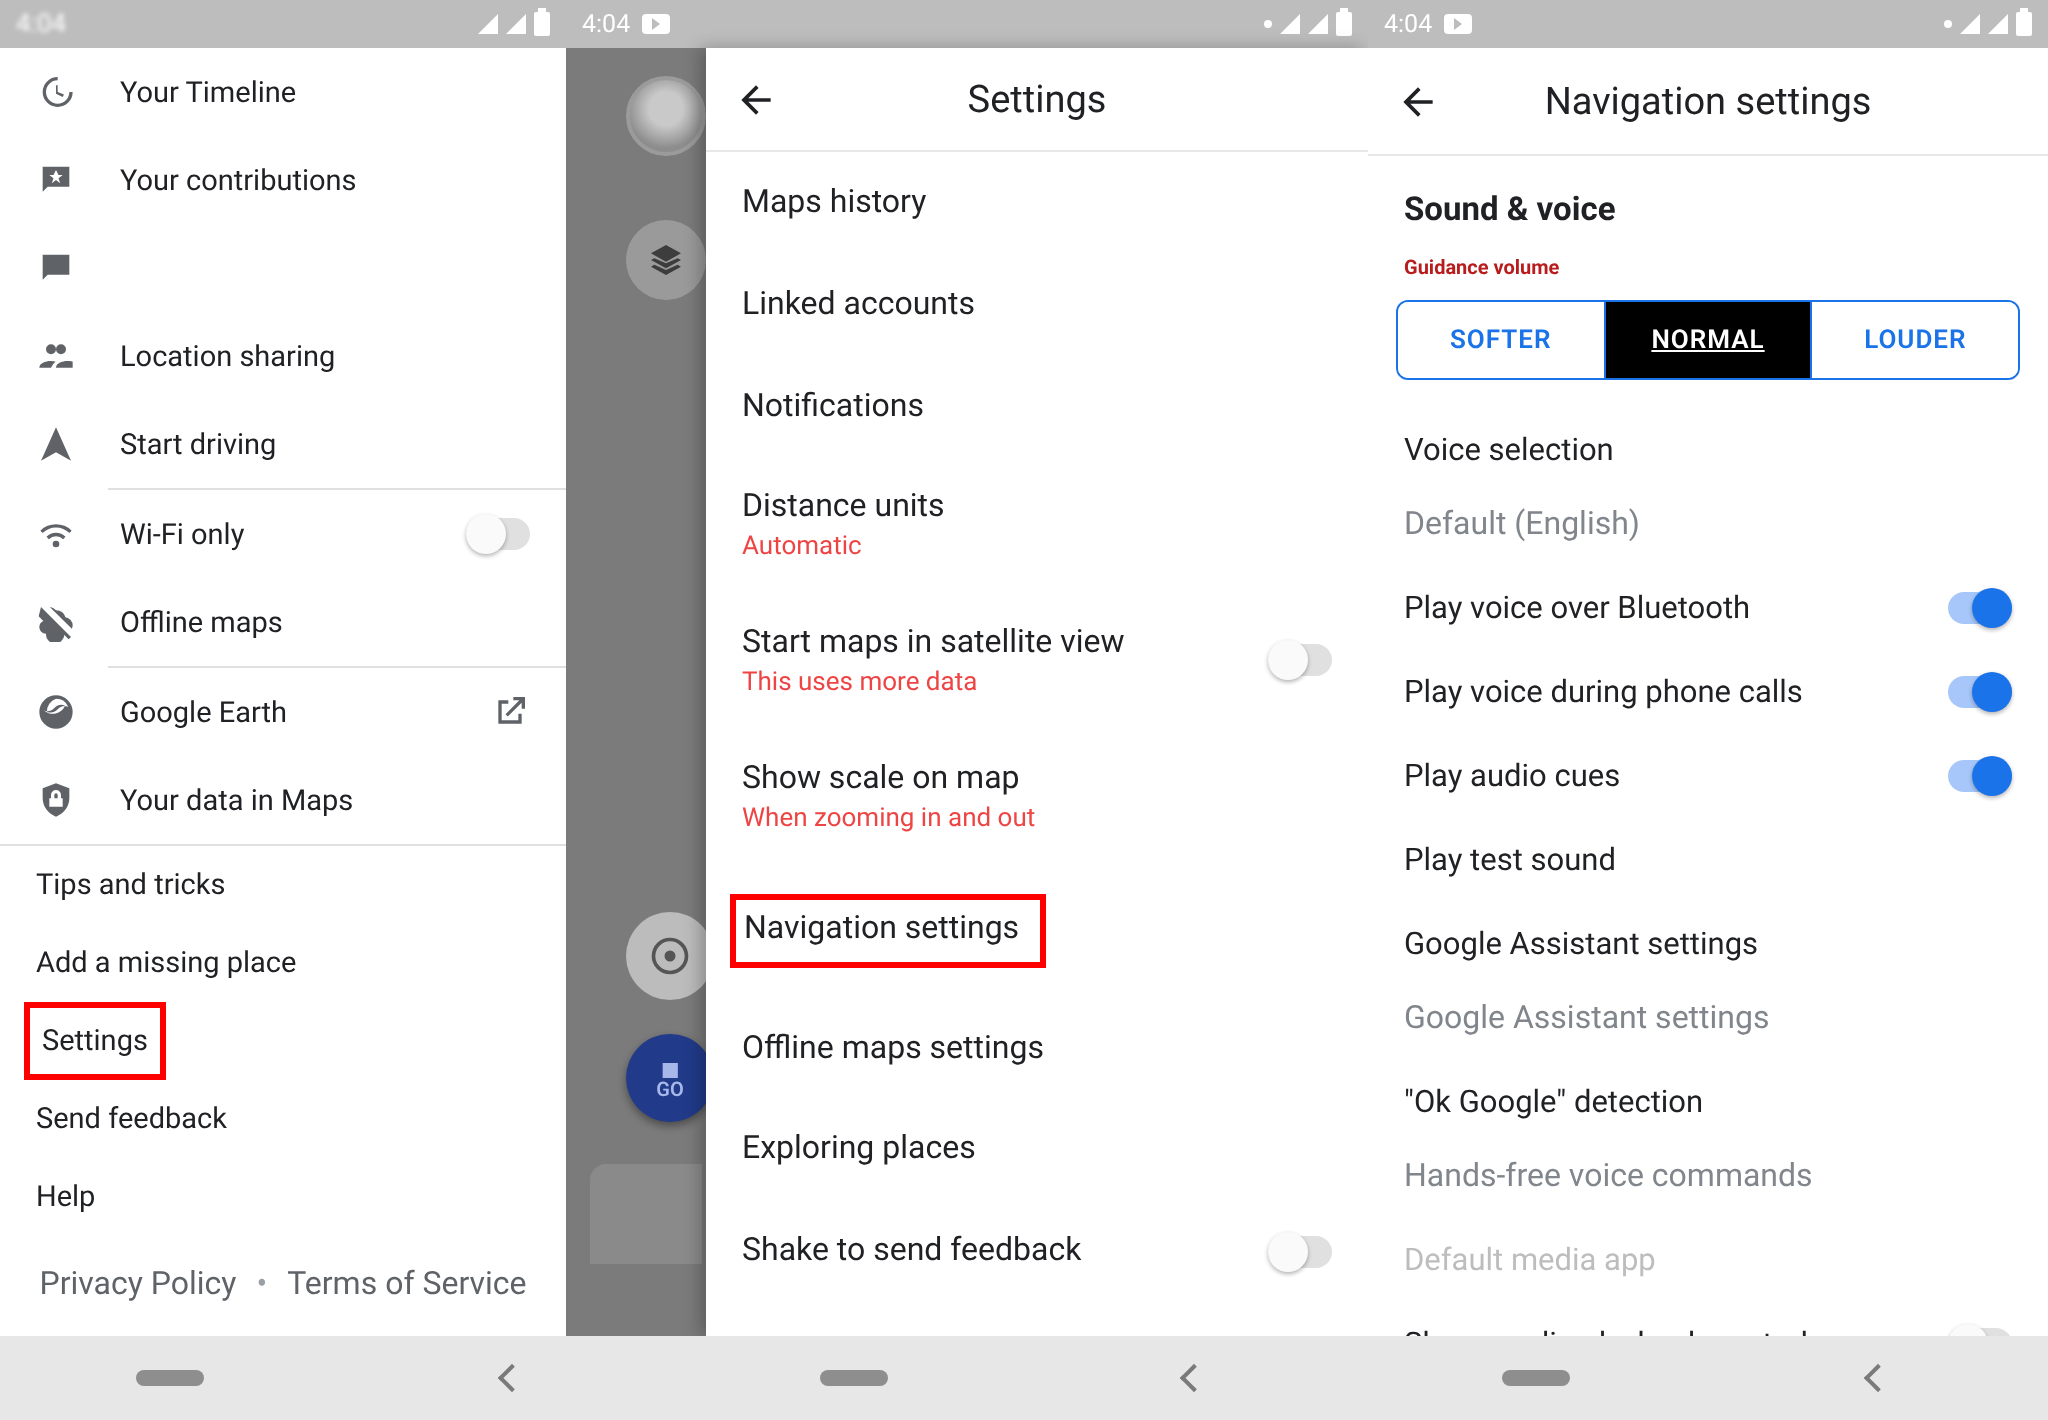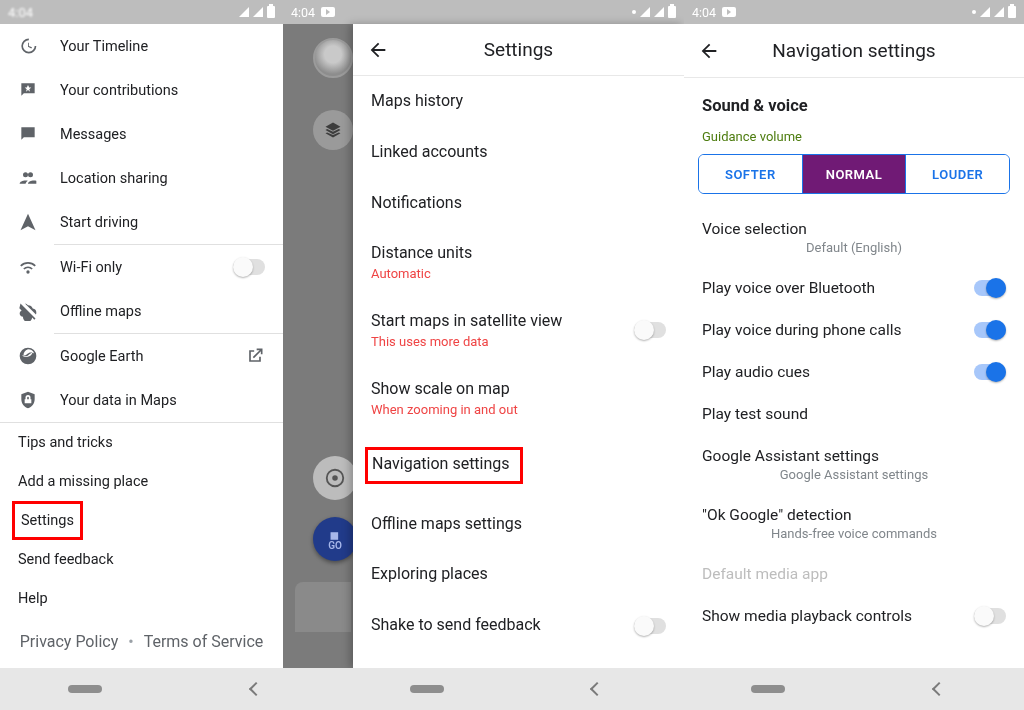--- a/index.html
+++ b/index.html
@@ -129,40 +129,40 @@
 
   
   .s3 .nav-header {
     height: 54px; display:flex; align-items:center; position: relative;
     border-bottom: 1px solid #e8e8e8;
   }
   .s3 .nav-header .back { position:absolute; left: 14px; color:#202124; }
   .s3 .nav-header .title { flex:1; text-align:center; font-size: 19px; color:#202124; }
 
   .section-title { font-size: 16.5px; font-weight: 700; color:#202124; padding: 18px 18px 6px; }
-  .section-sub { font-size: 13px; color:#4d7c0f; padding: 8px 18px 10px; }
+  .section-sub { font-size: 10px; color:#b91c1c; padding: 8px 18px 10px; font-weight: bold; }
 
   .seg {
     margin: 0 14px 14px; height: 40px; border:1.5px solid #1a73e8; border-radius: 6px;
     display:flex; overflow:hidden;
   }
   .seg .seg-btn {
     flex:1; display:flex; align-items:center; justify-content:center;
     font-size: 13px; font-weight: 600; letter-spacing: .5px;
     color:#1a73e8; background:#fff;
   }
-  .seg .seg-btn.active { background:#701a75; color:#fff; }
+  .seg .seg-btn.active { background:#000000; color:#fff;text-decoration:underline; }
   .seg .seg-btn + .seg-btn { border-left: 1.5px solid #1a73e8; }
 
   .row {
     padding: 12px 18px; display:flex; align-items:center;
   }
   .row .rt { flex:1; }
   .row .rp { font-size: 15.5px; color:#202124; }
-  .row .rs { font-size: 13px; color:#80868b; margin-top:2px;text-align:center; }
+  .row .rs { font-size: 16px; color:#80868b; margin-top:18px; }
   .row .sw { margin-left: 10px; }
 
   .muted { color:#bdbdbd !important; }
 
   
   .osnav {
     position:absolute; left:0; right:0; bottom:0; height:42px;
     background:#e7e7e7;
     display:flex;
   }
@@ -214,21 +214,20 @@
               </svg>
           </span>
           <span class="lbl">Your contributions</span>
         </div>
         <div class="drawer-item">
           <span class="icon">
             <svg viewBox="0 0 24 24">
                 <path d="M4 4h16v12H7l-3 3V4zm3 3h10v2H7zm0 3h7v2H7z"></path>
               </svg>
           </span>
-          <span class="lbl">Messages</span>
         </div>
         <div class="drawer-item">
           <span class="icon">
             <svg viewBox="0 0 24 24">
                 <path d="M9 11a3 3 0 100-6 3 3 0 000 6zm6 0a3 3 0 100-6 3 3 0 000 6zM2 19c0-2.5 3.5-4 7-4 1 0 2 .1 2.8.4A6.9 6.9 0 009 19H2zm10 0c0-2.5 3.5-4 7-4s3 .7 3 .7V19H12z"></path>
               </svg>
           </span>
           <span class="lbl">Location sharing</span>
         </div>
         <div class="drawer-item">

